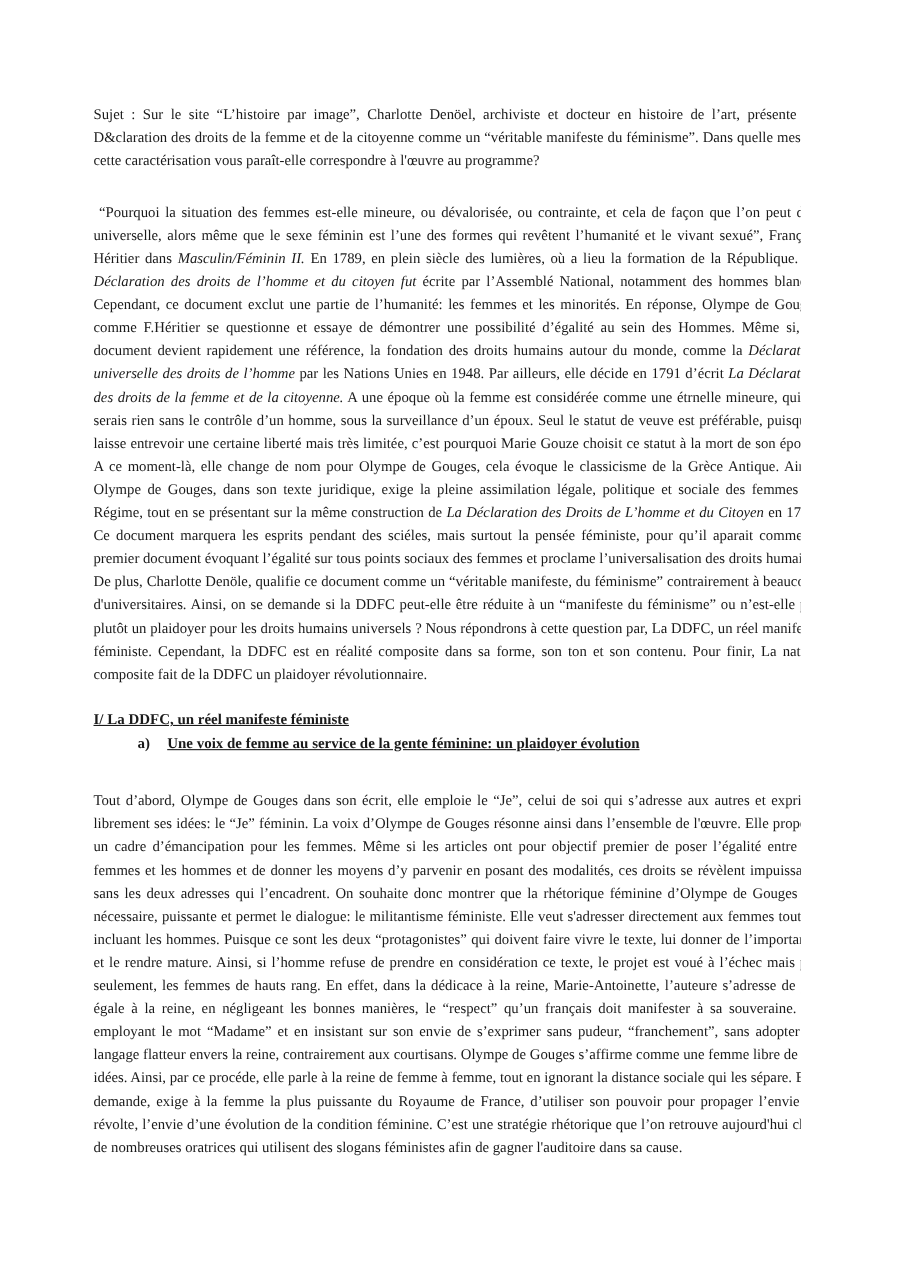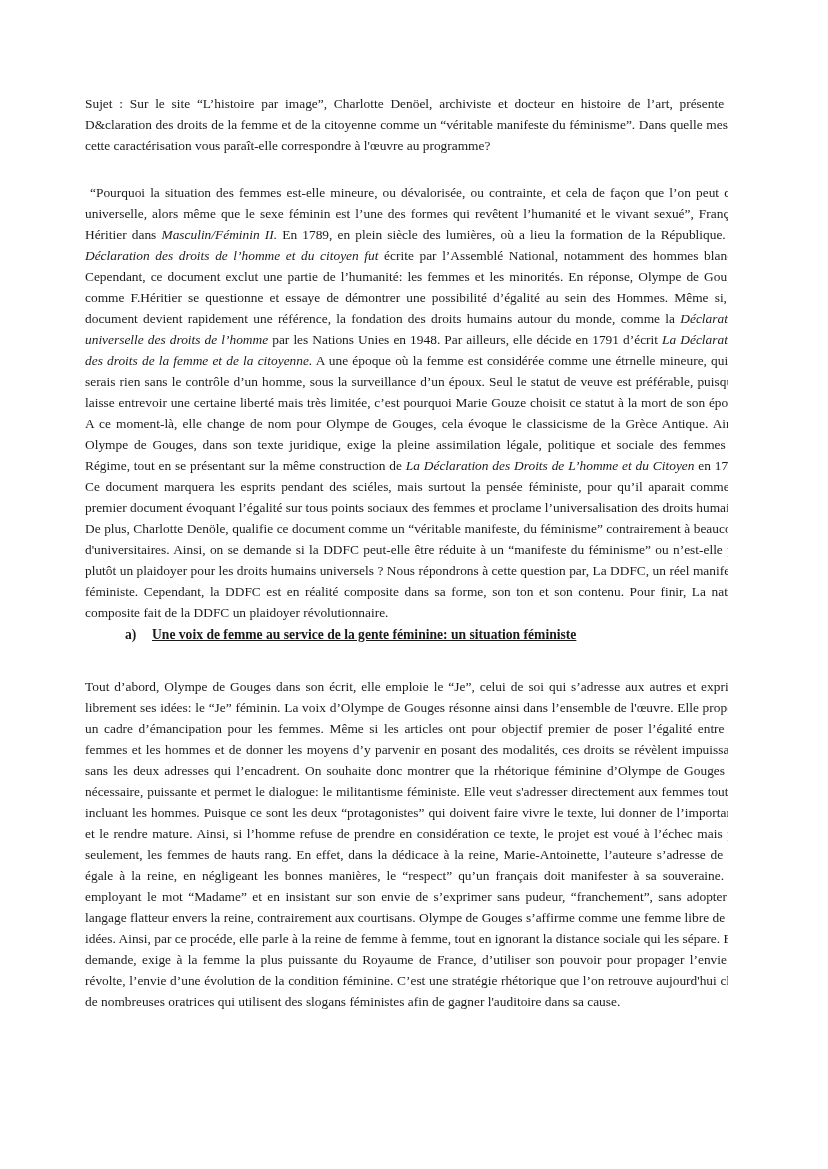--- a/index.html
+++ b/index.html
@@ -54,16 +54,17 @@
   [data-name="introduction-paragraph"] { margin-top: 26px; }
   [data-name="part-one-a-paragraph"]  { margin-top: 30px; }
 </style>
 </head>
 <body>
 
 <div class="page" data-name="document-page">
   <div class="content" id="doc" data-name="document-content">
       <p class="para" data-name="subject-paragraph"><span data-name="body-text">Sujet : Sur le site “L’histoire par image”, Charlotte Denöel, archiviste et docteur en histoire de l’art, présente La D&amp;claration des droits de la femme et de la citoyenne comme un “véritable manifeste du féminisme”. Dans quelle mesure cette caractérisation vous paraît-elle correspondre à l'œuvre au programme?</span></p>
       <p class="para indent" data-name="introduction-paragraph"><span data-name="body-text">“Pourquoi la situation des femmes est-elle mineure, ou dévalorisée, ou contrainte, et cela de façon que l’on peut dire universelle, alors même que le sexe féminin est l’une des formes qui revêtent l’humanité et le vivant sexué”, François Héritier dans </span><span class="italic" data-name="italic-work-title">Masculin/Féminin II.</span><span data-name="body-text"> En 1789, en plein siècle des lumières, où a lieu la formation de la République. La </span><span class="italic" data-name="italic-work-title">Déclaration des droits de l’homme et du citoyen fut</span><span data-name="body-text"> écrite par l’Assemblé National, notamment des hommes blancs.. Cependant, ce document exclut une partie de l’humanité: les femmes et les minorités. En réponse, Olympe de Gouges comme F.Héritier se questionne et essaye de démontrer une possibilité d’égalité au sein des Hommes. Même si, ce document devient rapidement une référence, la fondation des droits humains autour du monde, comme la </span><span class="italic" data-name="italic-work-title">Déclaration universelle des droits de l’homme</span><span data-name="body-text"> par les Nations Unies en 1948. Par ailleurs, elle décide en 1791 d’écrit </span><span class="italic" data-name="italic-work-title">La Déclaration des droits de la femme et de la citoyenne.</span><span data-name="body-text"> A une époque où la femme est considérée comme une étrnelle mineure, qui ne serais rien sans le contrôle d’un homme, sous la surveillance d’un époux. Seul le statut de veuve est préférable, puisqu’il laisse entrevoir une certaine liberté mais très limitée, c’est pourquoi Marie Gouze choisit ce statut à la mort de son époux. A ce moment-là, elle change de nom pour Olympe de Gouges, cela évoque le classicisme de la Grèce Antique. Ainsi, Olympe de Gouges, dans son texte juridique, exige la pleine assimilation légale, politique et sociale des femmes du Régime, tout en se présentant sur la même construction de </span><span class="italic" data-name="italic-work-title">La Déclaration des Droits de L’homme et du Citoyen</span><span data-name="body-text"> en 1789. Ce document marquera les esprits pendant des sciéles, mais surtout la pensée féministe, pour qu’il aparait comme le premier document évoquant l’égalité sur tous points sociaux des femmes et proclame l’universalisation des droits humains. De plus, Charlotte Denöle, qualifie ce document comme un “véritable manifeste, du féminisme” contrairement à beaucoup d'universitaires. Ainsi, on se demande si la DDFC peut-elle être réduite à un “manifeste du féminisme” ou n’est-elle pas plutôt un plaidoyer pour les droits humains universels ? Nous répondrons à cette question par, La DDFC, un réel manifeste féministe. Cependant, la DDFC est en réalité composite dans sa forme, son ton et son contenu. Pour finir, La nature composite fait de la DDFC un plaidoyer révolutionnaire.</span></p>
-      <p class="h2" data-name="section-heading-part-one-a"><span class="marker" data-name="list-marker">a)</span><span class="u" data-name="heading-text">Une voix de femme au service de la gente féminine: un situation féministe</span></p>
+      <p class="h1" data-name="section-heading-part-one"><span class="u" data-name="heading-text">I/ La DDFC, un réel manifeste féministe</span></p>
+      <p class="h2" data-name="section-heading-part-one-a"><span class="marker" data-name="list-marker">a)</span><span class="u" data-name="heading-text">Une voix de femme au service de la gente féminine: un plaidoyer évolution</span></p>
       <p class="para" data-name="part-one-a-paragraph"><span data-name="body-text">Tout d’abord, Olympe de Gouges dans son écrit, elle emploie le “Je”, celui de soi qui s’adresse aux autres et exprime librement ses idées: le “Je” féminin. La voix d’Olympe de Gouges résonne ainsi dans l’ensemble de l'œuvre. Elle propose un cadre d’émancipation pour les femmes. Même si les articles ont pour objectif premier de poser l’égalité entre les femmes et les hommes et de donner les moyens d’y parvenir en posant des modalités, ces droits se révèlent impuissants sans les deux adresses qui l’encadrent. On souhaite donc montrer que la rhétorique féminine d’Olympe de Gouges est nécessaire, puissante et permet le dialogue: le militantisme féministe. Elle veut s'adresser directement aux femmes tout en incluant les hommes. Puisque ce sont les deux “protagonistes” qui doivent faire vivre le texte, lui donner de l’importance et le rendre mature. Ainsi, si l’homme refuse de prendre en considération ce texte, le projet est voué à l’échec mais pas seulement, les femmes de hauts rang. En effet, dans la dédicace à la reine, Marie-Antoinette, l’auteure s’adresse de par égale à la reine, en négligeant les bonnes manières, le “respect” qu’un français doit manifester à sa souveraine. En employant le mot “Madame” et en insistant sur son envie de s’exprimer sans pudeur, “franchement”, sans adopter de langage flatteur envers la reine, contrairement aux courtisans. Olympe de Gouges s’affirme comme une femme libre de ses idées. Ainsi, par ce procéde, elle parle à la reine de femme à femme, tout en ignorant la distance sociale qui les sépare. Elle demande, exige à la femme la plus puissante du Royaume de France, d’utiliser son pouvoir pour propager l’envie de révolte, l’envie d’une évolution de la condition féminine. C’est une stratégie rhétorique que l’on retrouve aujourd'hui chez de nombreuses oratrices qui utilisent des slogans féministes afin de gagner l'auditoire dans sa cause.</span></p>
     </div>
 </div>
 
 </body></html>

